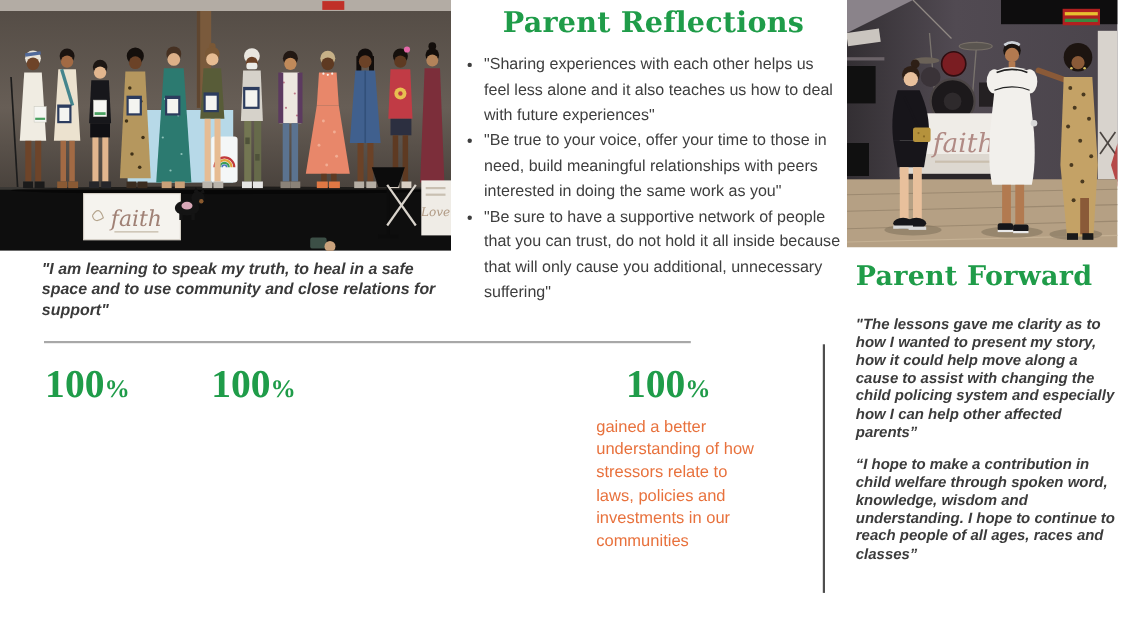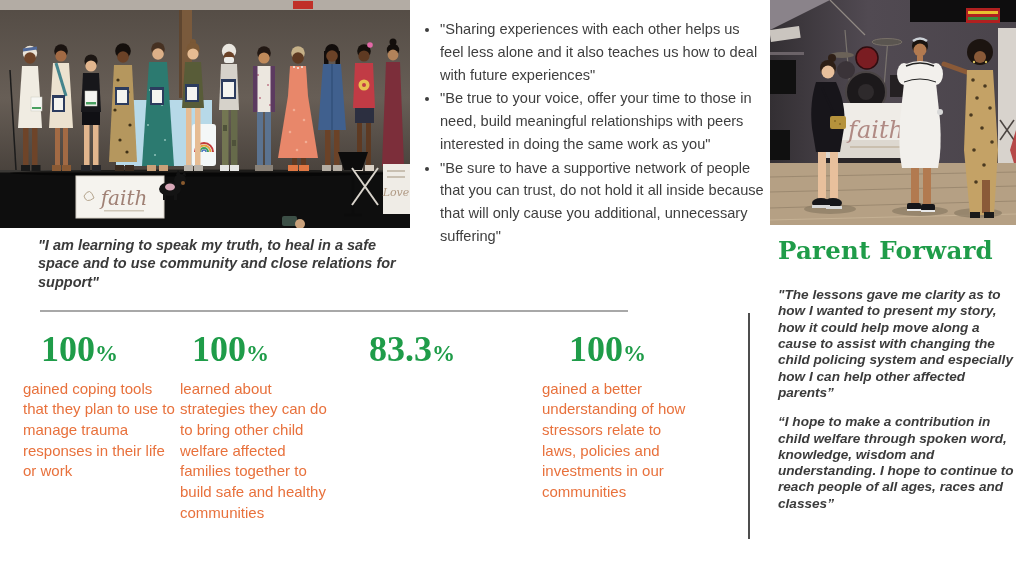--- a/index.html
+++ b/index.html
@@ -408,37 +408,35 @@
         <rect x="214" y="212" width="10" height="6" fill="#1a1a1a"></rect>
     </g>
   </svg>
 
   <div class="caption">"I am learning to speak my truth, to heal in a safe space and to use community and close relations for support"</div>
 
   <div class="h-divider"></div>
   <div class="v-divider"></div>
 
   <section class="center">
+    <h1>Parent Reflections</h1>
     <ul>
       <li>"Sharing experiences with each other helps us feel less alone and it also teaches us how to deal with future experiences"</li>
       <li>"Be true to your voice, offer your time to those in need, build meaningful relationships with peers interested in doing the same work as you"</li>
       <li>"Be sure to have a supportive network of people that you can trust, do not hold it all inside because that will only cause you additional, unnecessary suffering"</li>
     </ul>
   </section>
 
   <div class="stat stat1">
     <span class="num"><span>100</span><span class="pct">%</span></span>
-    <div class="desc">gained coping tools that they plan to use to manage trauma responses in their life or work</div>
   </div>
   <div class="stat stat2">
     <span class="num"><span>100</span><span class="pct">%</span></span>
-    <div class="desc">learned about strategies they can do to bring other child welfare affected families together to build safe and healthy communities</div>
   </div>
   <div class="stat stat3">
-    <span class="num"><span>83.3</span><span class="pct">%</span></span>
   </div>
   <div class="stat stat4">
     <span class="num"><span>100</span><span class="pct">%</span></span>
     <div class="desc">gained a better understanding of how stressors relate to laws, policies and investments in our communities</div>
   </div>
 
   <section class="right-col">
     <h2>Parent Forward</h2>
     <p class="q1">"The lessons gave me clarity as to how I wanted to present my story, how it could help move along a cause to assist with changing the child policing system and especially how I can help other affected parents”</p>
     <p class="q2">“I hope to make a contribution in child welfare through spoken word, knowledge, wisdom and understanding. I hope to continue to reach people of all ages, races and classes”</p>

